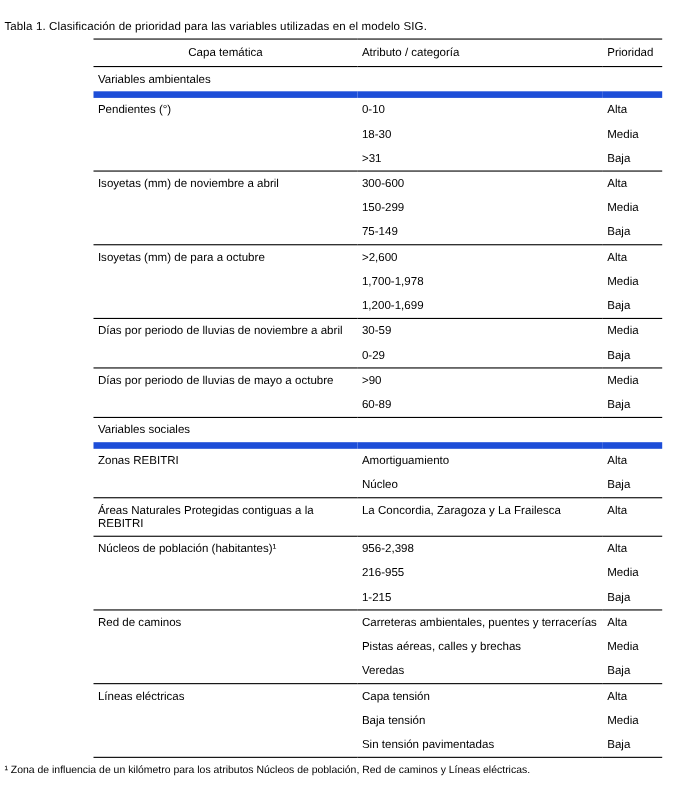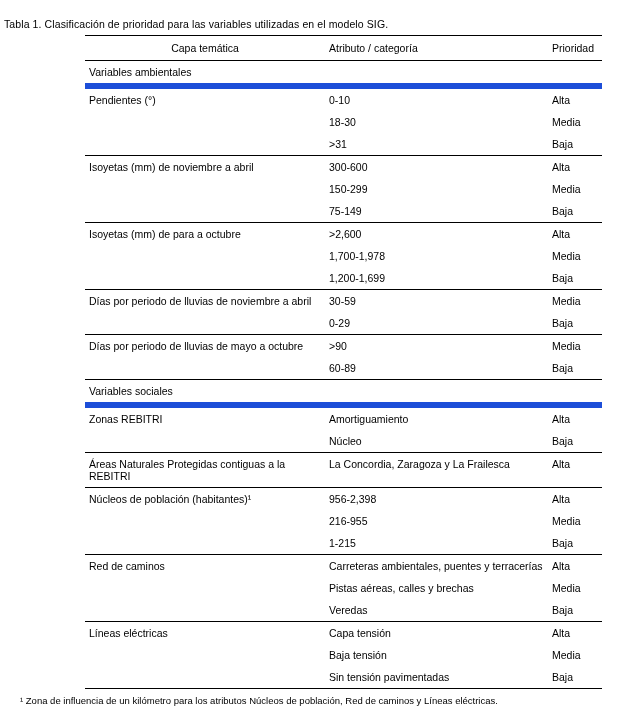--- a/index.html
+++ b/index.html
@@ -54,21 +54,21 @@
     border-bottom: 6px solid #1d4ed8;
     padding: 5px 4px;
   }
   tr.group-start td {
     border-top: 1px solid #000000;
   }
   td.capa-cell { padding-right: 10px; }
   .footnote {
     font-size: 9.5px;
     line-height: 11px;
-    margin: 6px 0 0 16px;
+    margin: 6px 0 0 0;
   }
 </style>
 </head>
 <body>
 
 <div class="page">
   <div class="title">Tabla 1. Clasificación de prioridad para las variables utilizadas en el modelo SIG.</div>
 
   <table class="priority-table">
     <colgroup>

